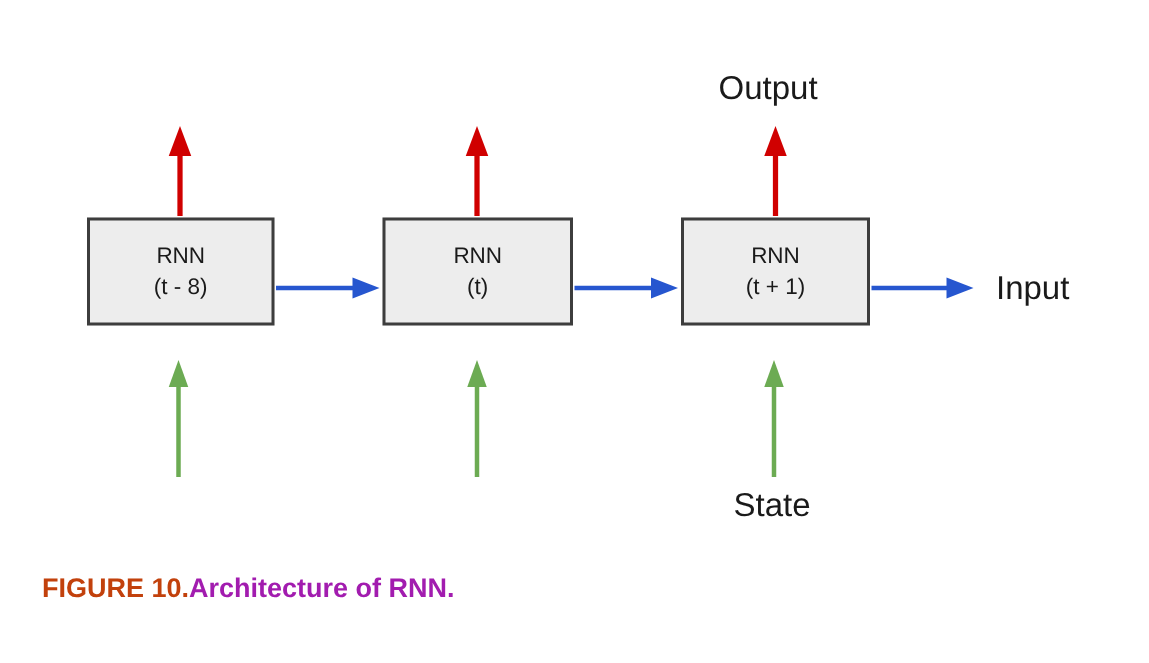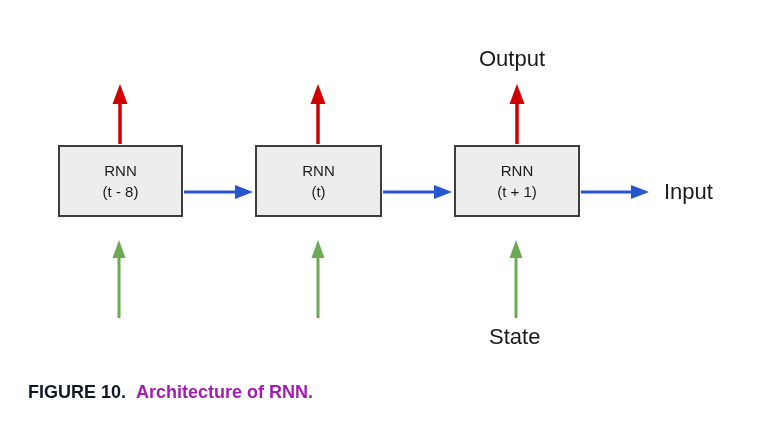--- a/index.html
+++ b/index.html
@@ -45,21 +45,21 @@
   .label-state  { left: 664px; top: 179px; }
   .label-input  { left: 489px; top: 324px; }
   .caption {
     position: absolute;
     left: 28px;
     top: 382px;
     font-size: 18px;
     font-weight: bold;
     white-space: nowrap;
   }
-  .caption-label { color: #0f172a; margin-right: 10px; }
+  .caption-label { color: #c2410c; }
   .caption-text  { color: #a21caf; }
 </style>
 </head>
 <body>
 
 <div class="page">
 
   <svg class="arrow-layer" viewBox="0 0 766 442" xmlns="http://www.w3.org/2000/svg">
 
     <g>

